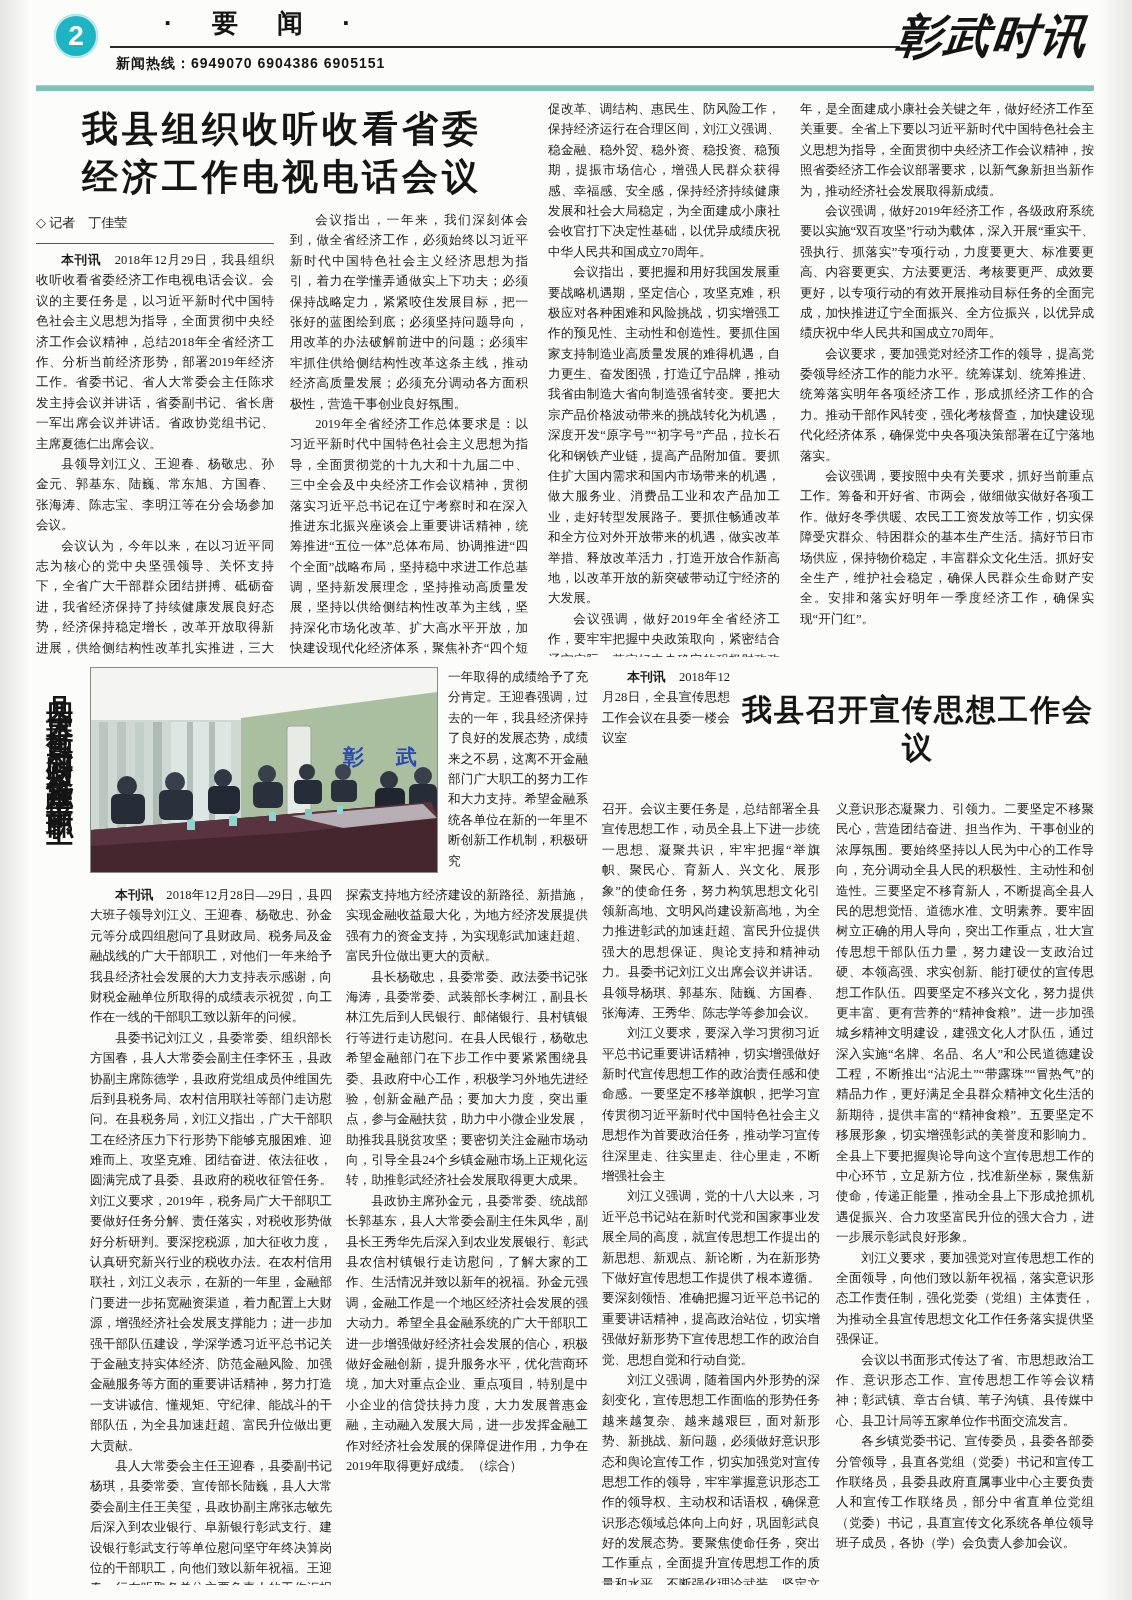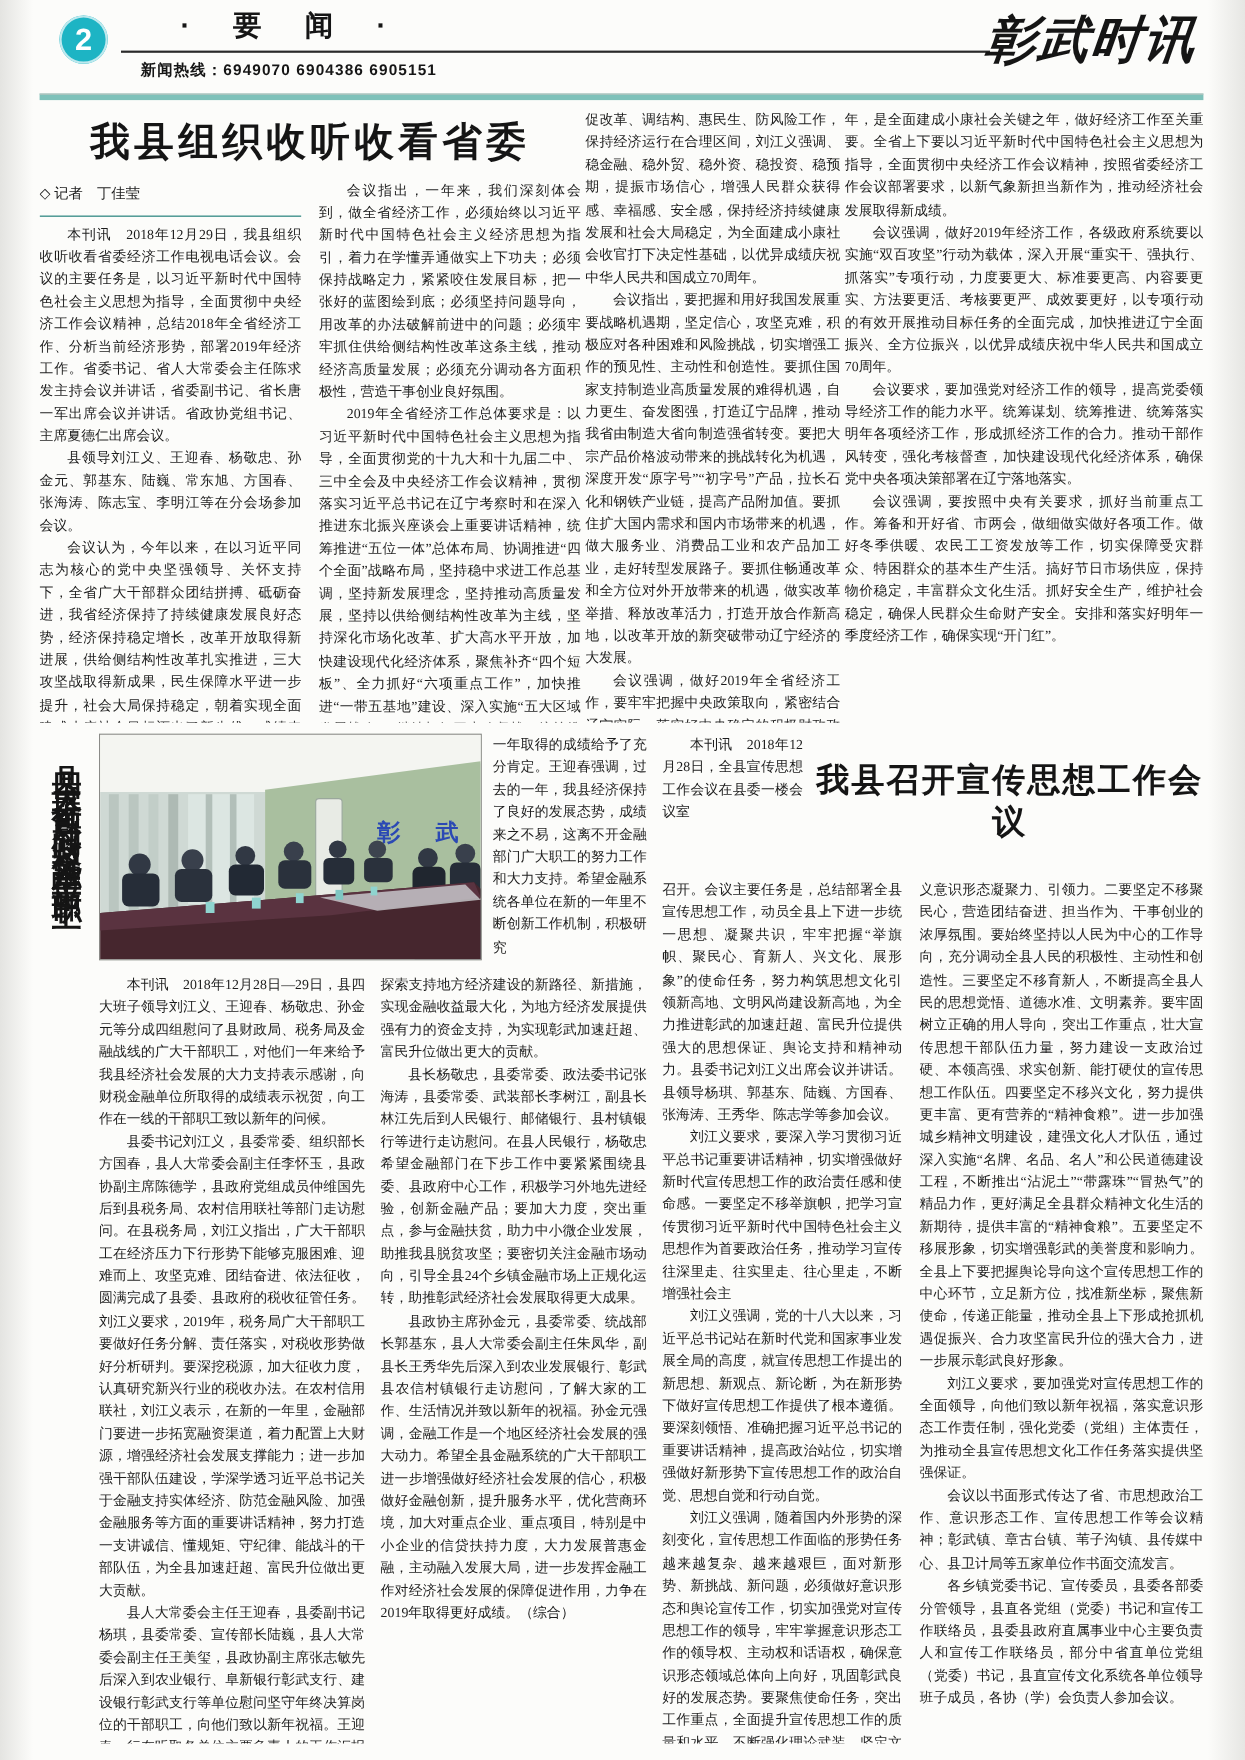--- a/index.html
+++ b/index.html
@@ -14,37 +14,37 @@
 
   
   .header{position:relative;height:78px}
   .page-num{position:absolute;left:18px;top:8px;width:44px;height:44px;border-radius:50%;
         background:#1db4c4;color:#fff;text-align:center;
         font:700 28px/44px "Liberation Sans","DejaVu Sans",sans-serif;
         box-shadow:0 0 0 2px #bfe9ee inset}
   .section-title{position:absolute;left:128px;top:4px;letter-spacing:16px;
         font:700 26px/1 "Liberation Sans","DejaVu Sans",sans-serif}
   .header-rule{position:absolute;left:74px;top:40px;width:790px;border-bottom:2px solid #2a2a2a}
-  .hotline{position:absolute;left:92px;top:50px;
+  .hotline{position:absolute;left:80px;top:50px;
         font:700 14px/1 "Liberation Sans","DejaVu Sans",sans-serif;letter-spacing:1px}
   .masthead{position:absolute;right:6px;top:-2px;font-style:italic;font-weight:900;
         font-size:46px;line-height:1.4;letter-spacing:2px;transform:skewX(-6deg);
         font-family:"DejaVu Serif","Liberation Serif",serif}
   .teal-rule{border-top:1px solid #c0c5c0;height:6px;background:#7ec1b9;margin-top:1px}
 
   
   .newscol{overflow:hidden;text-align:justify;font-size:12.6px;line-height:1.62;
         color:#1c1c1c}
   .para{text-indent:2em;margin:0}
   .cont{text-indent:0;margin:0}
-  .lead{font-weight:400}
+  .lead{font-weight:700}
   .endtag{font-weight:400}
 
   
-  .top-article{display:flex;gap:4px;height:566px;padding-top:8px}
+  .top-article{display:flex;gap:20px;height:566px;padding-top:8px}
   .ta-left{width:492px;display:flex;flex-direction:column}
   .ta-headline{text-align:center;font:900 36px/1.32 "Liberation Sans","DejaVu Sans",sans-serif;
         letter-spacing:4px;padding:6px 0 10px}
   .ta-cols{display:flex;gap:16px;flex:1;min-height:0}
   .ta-cols>.newscol{flex:1}
   .byline{font-size:13px;border-bottom:1px solid #0f766e;padding:2px 0 10px;margin-bottom:6px;
         text-indent:0}
   .col3{width:232px}
   .col4{flex:1}
 
@@ -85,20 +85,21 @@
     <div class="header-rule"></div>
     <div class="hotline">新闻热线：6949070  6904386  6905151</div>
     <div class="masthead">彰武时讯</div>
   </div>
   <div class="teal-rule"></div>
 
   <div class="top-article">
     <div class="ta-left">
       <div class="ta-headline">
         <div>我县组织收听收看省委</div>
+        <div>经济工作电视电话会议</div>
       </div>
       <div class="ta-cols">
         <div class="newscol">
           <p class="byline">◇ 记者　丁佳莹</p>
           <p class="para"><b class="lead">本刊讯</b><span>　2018年12月29日，我县组织收听收看省委经济工作电视电话会议。会议的主要任务是，以习近平新时代中国特色社会主义思想为指导，全面贯彻中央经济工作会议精神，总结2018年全省经济工作、分析当前经济形势，部署2019年经济工作。省委书记、省人大常委会主任陈求发主持会议并讲话，省委副书记、省长唐一军出席会议并讲话。省政协党组书记、主席夏德仁出席会议。</span></p>
           <p class="para">县领导刘江义、王迎春、杨敬忠、孙金元、郭基东、陆巍、常东旭、方国春、张海涛、陈志宝、李明江等在分会场参加会议。</p>
           <p class="para">会议认为，今年以来，在以习近平同志为核心的党中央坚强领导、关怀支持下，全省广大干部群众团结拼搏、砥砺奋进，我省经济保持了持续健康发展良好态势，经济保持稳定增长，改革开放取得新进展，供给侧结构性改革扎实推进，三大攻坚战取得新成果，民生保障水平进一步提升，社会大局保持稳定，朝着实现全面建成小康社会目标迈出了新步伐，成绩来之不易。</p>
         </div>
         <div class="newscol">
           <p class="para">会议指出，一年来，我们深刻体会到，做全省经济工作，必须始终以习近平新时代中国特色社会主义经济思想为指引，着力在学懂弄通做实上下功夫；必须保持战略定力，紧紧咬住发展目标，把一张好的蓝图绘到底；必须坚持问题导向，用改革的办法破解前进中的问题；必须牢牢抓住供给侧结构性改革这条主线，推动经济高质量发展；必须充分调动各方面积极性，营造干事创业良好氛围。</p>

